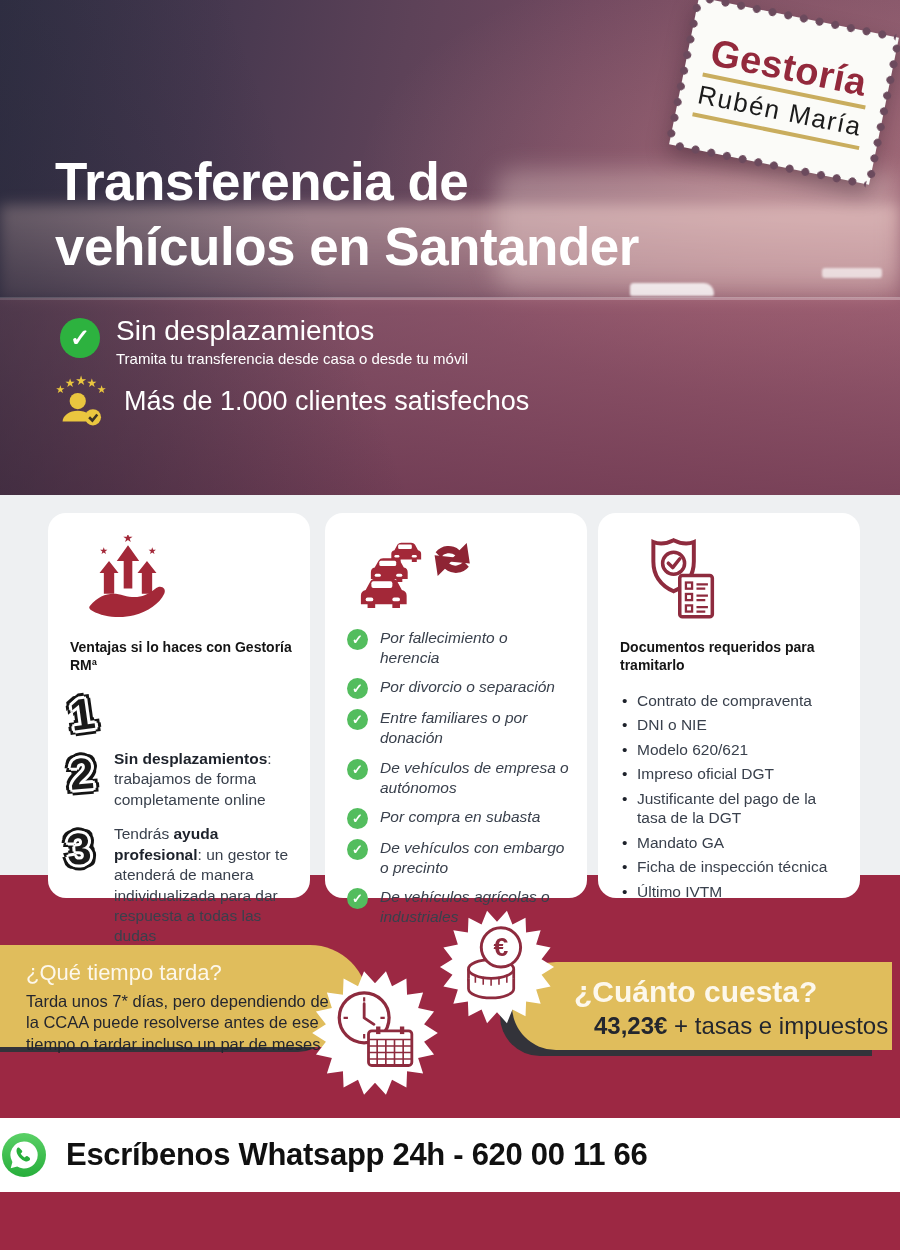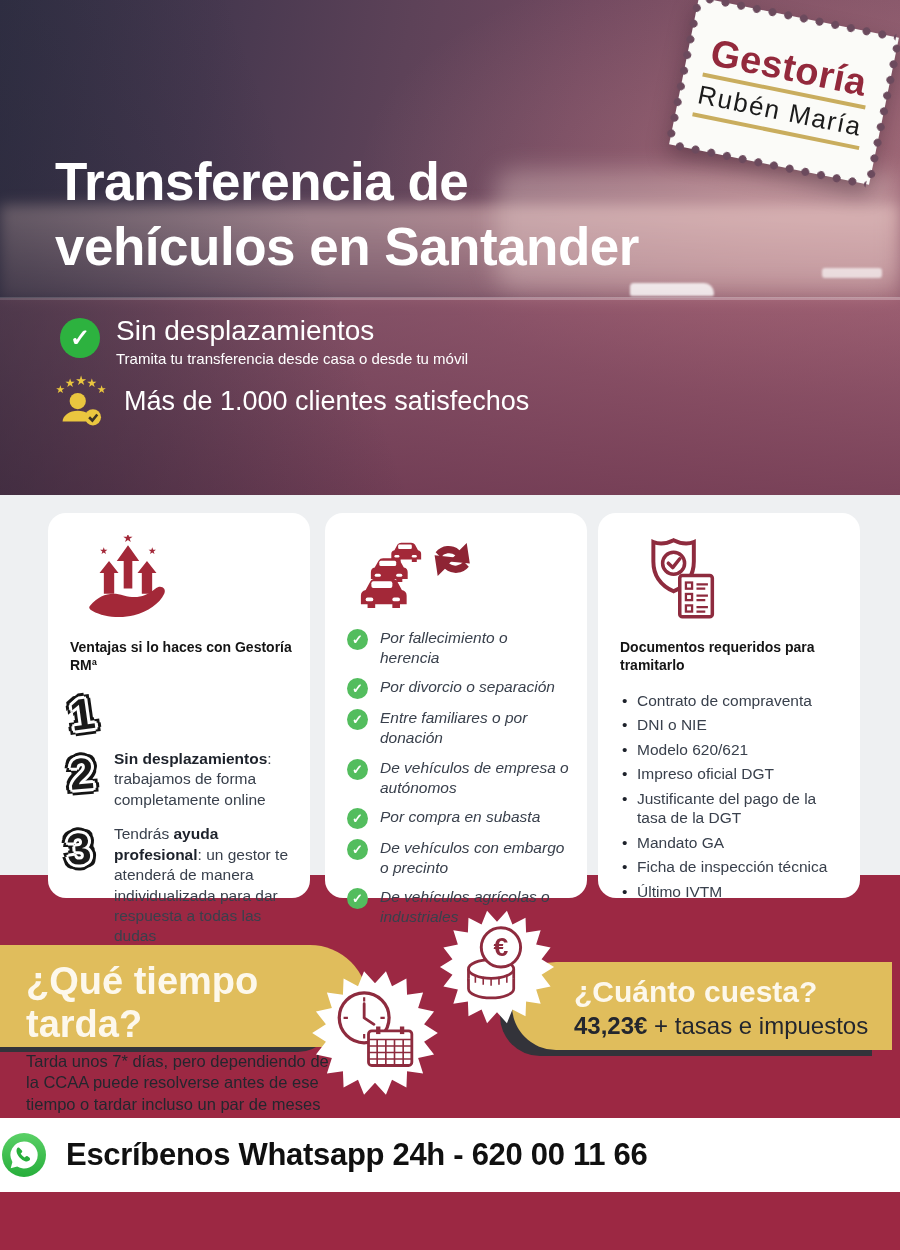--- a/index.html
+++ b/index.html
@@ -72,27 +72,27 @@
   .chk-dot { flex:0 0 21px; width:21px; height:21px; border-radius:50%; background:#53bd5e; color:#fff; font-size:13px; font-weight:700;
     display:flex; align-items:center; justify-content:center; margin-top:1px; }
   .chk-txt { font-size:15.5px; color:#39404c; line-height:1.3; margin-left:12px;font-style:italic; }
   .doc-list { list-style:none; margin-top:16px; }
   .doc-list li { font-size:15.5px; color:#39404c; line-height:1.26; padding-left:17px; position:relative; margin-top:5px; }
   .doc-list li::before { content:"•"; position:absolute; left:2px; color:#1d222b; }
 
   
   .banner-left { position:absolute; left:0; top:945px; width:368px; height:102px; background:#e0bd5c;
     border-radius:0 58px 42px 0; z-index:3; box-shadow:-28px 11px 0 -6px #33333a; padding:15px 16px 0 26px; }
-  .banner-left-title { font-size:38px; font-weight:700; color:#fdf8ec; }
+  .banner-left-title { font-size:22px; font-weight:400; color:#fdf8ec; }
   .banner-left-body { font-size:16.5px; color:#24262e; line-height:1.3; margin-top:5px; width:314px; }
   .banner-right { position:absolute; left:512px; top:962px; width:380px; height:88px; background:#e0bd5c;
     border-radius:48px 0 0 48px; z-index:3; box-shadow:-16px 10px 0 -4px #33333a; padding:13px 0 0 62px; }
   .banner-right-title { font-size:30px; font-weight:700; color:#fdf8ec; }
   .price-row { margin-top:3px; font-size:24px; color:#23262e; }
-  .price { font-weight:700; }
+  .price { font-weight:700;margin-left:20px; }
   .star-badge { position:absolute; z-index:4; }
   .star-clock { left:310px; top:968px; width:130px; height:130px; }
   .star-euro  { left:438px; top:908px; width:118px; height:118px; }
 
   
   .footer-cta { position:absolute; top:1118px; left:0; width:900px; height:74px; display:flex; align-items:center; }
   .footer-text { font-size:31px; font-weight:700; color:#101010; margin-left:18px; letter-spacing:-.3px; }
 </style>
 </head>
 <body>

